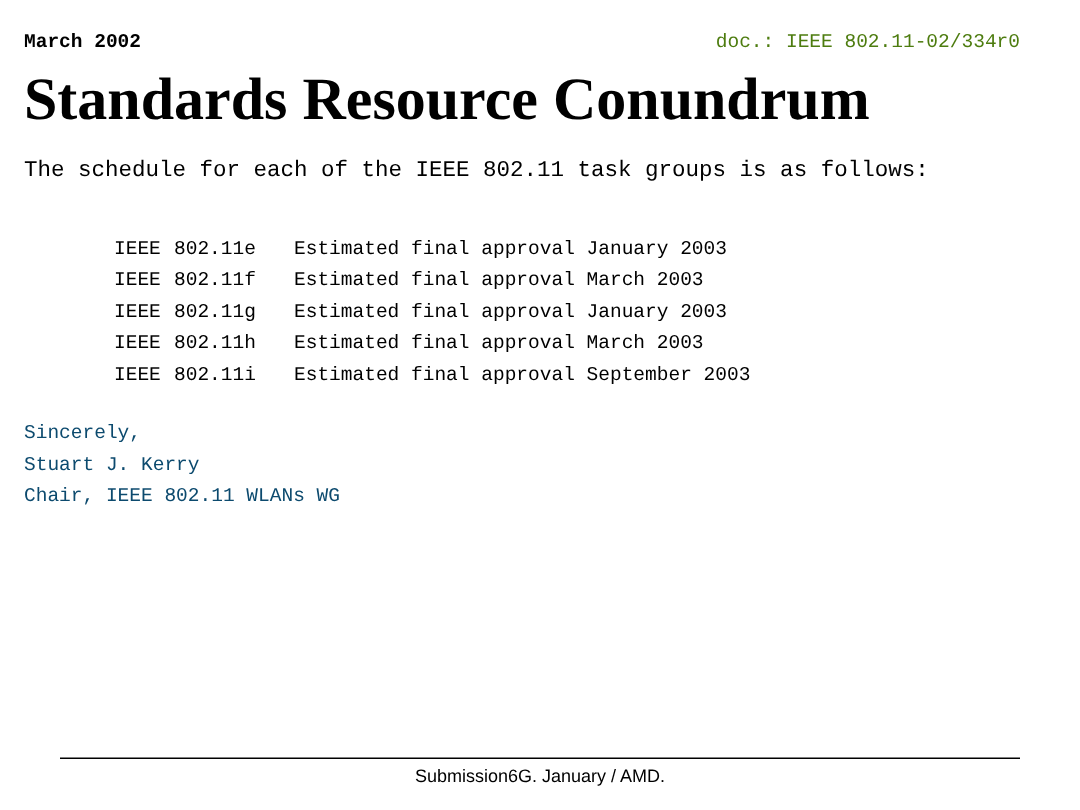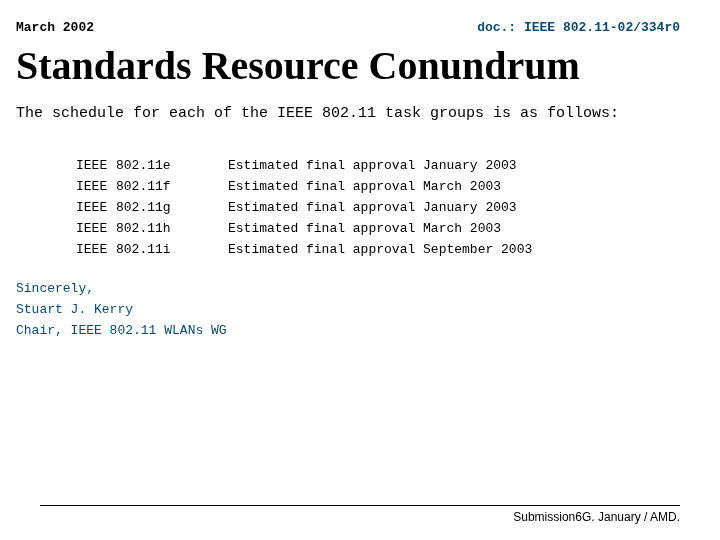--- a/index.html
+++ b/index.html
@@ -32,22 +32,22 @@
     }
 
     .header-date {
       font-size: 13px;
       font-weight: bold;
       color: #000;
     }
 
     .header-doc {
       font-size: 13px;
-      font-weight: bold;
-      color: #0c4a6e;
+      font-weight: normal;
+      color: #4d7c0f;
     }
 
     .title {
       font-family: Liberation Serif, serif;
       font-size: 40px;
       font-weight: bold;
       color: #000;
       text-align: left;
       margin-bottom: 16px;
       line-height: 1.15;
@@ -78,37 +78,36 @@
       width: 40px;
       text-align: left;
     }
 
     .item-standard {
       width: 80px;
     }
 
     .item-desc {
       flex: 1;
-      margin-left: 32px;
     }
 
     .sincerely {
       font-size: 13px;
       font-family: 'Courier New', Courier, monospace;
       color: #0c4a6e;
       margin-bottom: 6px;
     }
 
     .footer {
       position: absolute;
       bottom: 16px;
       left: 40px;
       right: 40px;
       display: flex;
-      justify-content: flex-end;
+      justify-content: center;
       align-items: center;
       border-top: 1px solid #000;
       padding-top: 4px;
     }
 
     .footer-submission {
       font-size: 12px;
       font-family: Arial, Helvetica, sans-serif;
       color: #000;
     }

